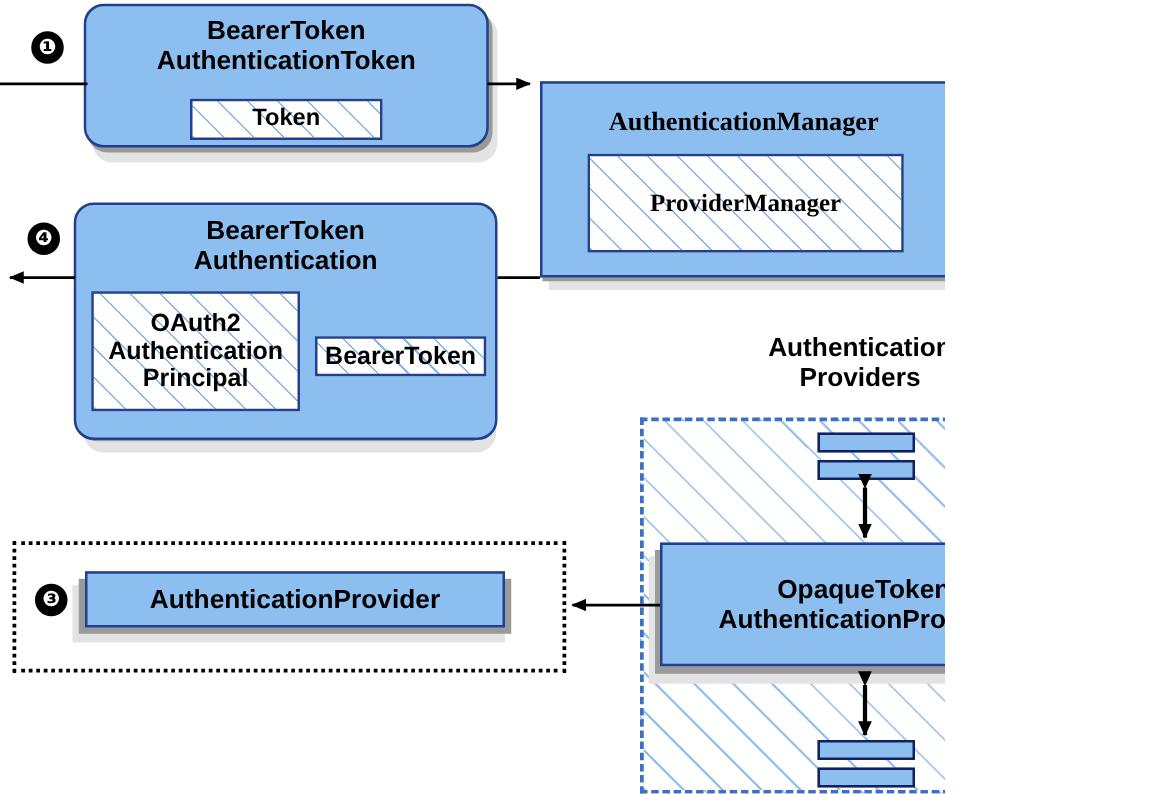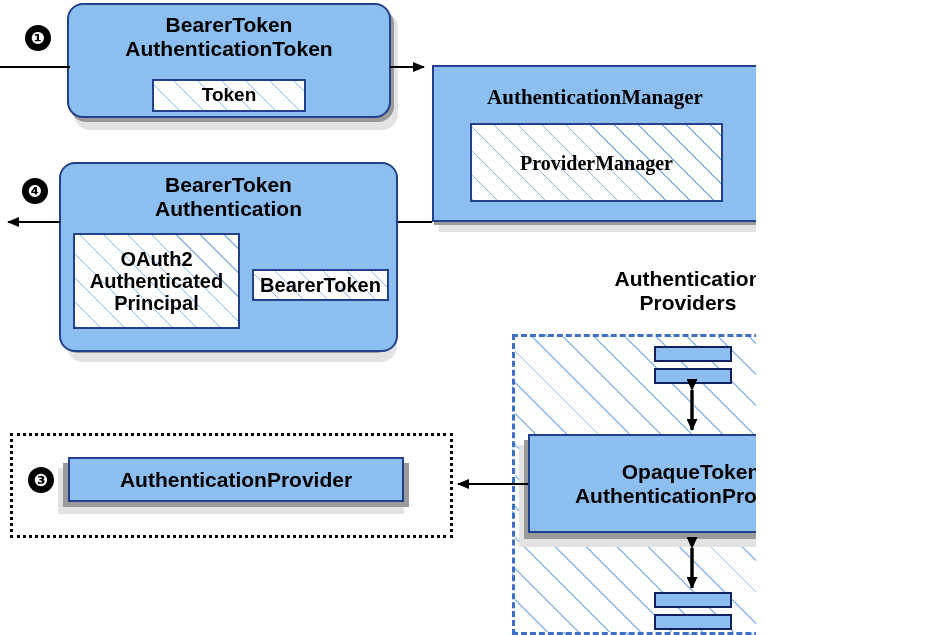--- a/index.html
+++ b/index.html
@@ -207,21 +207,21 @@
     <div class="node-title" style="top:19px; font-size:21px;">AuthenticationManager</div>
     <div class="hatch-box" style="left:36px; top:56px; width:253px; height:79px; font-size:20px;">ProviderManager</div>
   </div>
 
   <div class="shadow-light" style="left:67px;  top:172px; width:330px; height:190px; border-radius:16px;"></div>
   <div class="shadow-dark" style="left:62px;  top:167px; width:330px; height:186px; border-radius:16px;"></div>
   <div class="node node-round" style="left:59px; top:162px; width:339px; height:190px; z-index:5;">
     <div class="node-title" style="top:9px; font-size:21px;">BearerToken
 Authentication</div>
     <div class="hatch-box" style="left:12px; top:69px; width:167px; height:96px; font-size:20px;">OAuth2
-Authenticated
+Authentication
 Principal</div>
     <div class="hatch-box" style="left:191px; top:105px; width:137px; height:32px; font-size:20px;">BearerToken</div>
   </div>
 
   <div class="free-label" style="left:560px; top:267px; width:256px; font-size:21px;">Authentication
 Providers</div>
 
   <div class="dashed-region dashed-blue" style="left:512px; top:334px; width:356px; height:301px;"></div>
 
   <div class="mini-bar" style="left:654px; top:346px; width:78px; height:16px; z-index:6;"></div>

